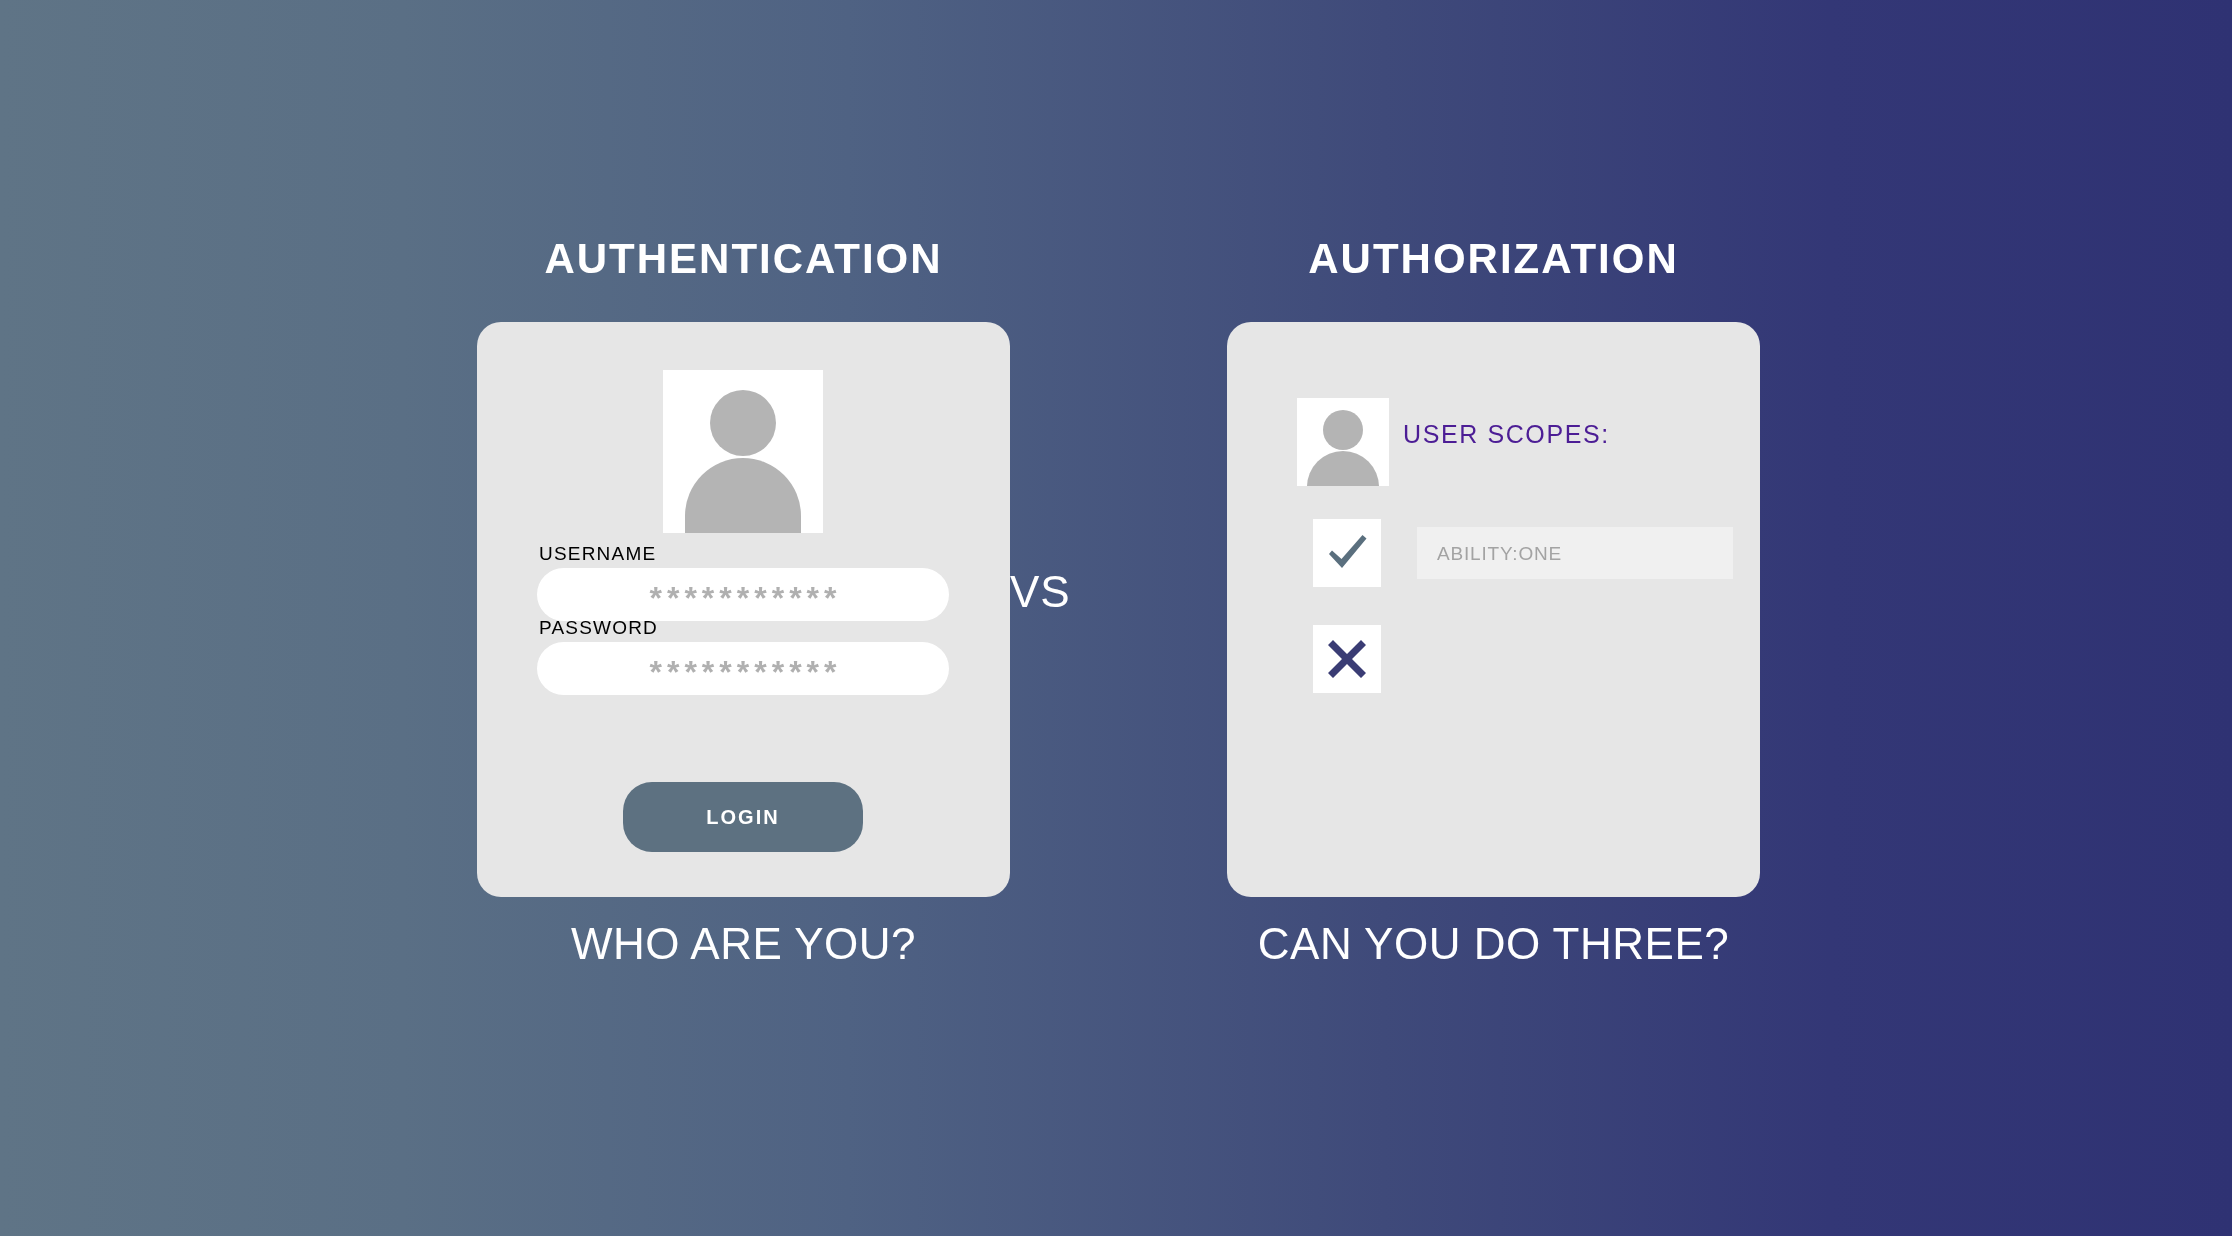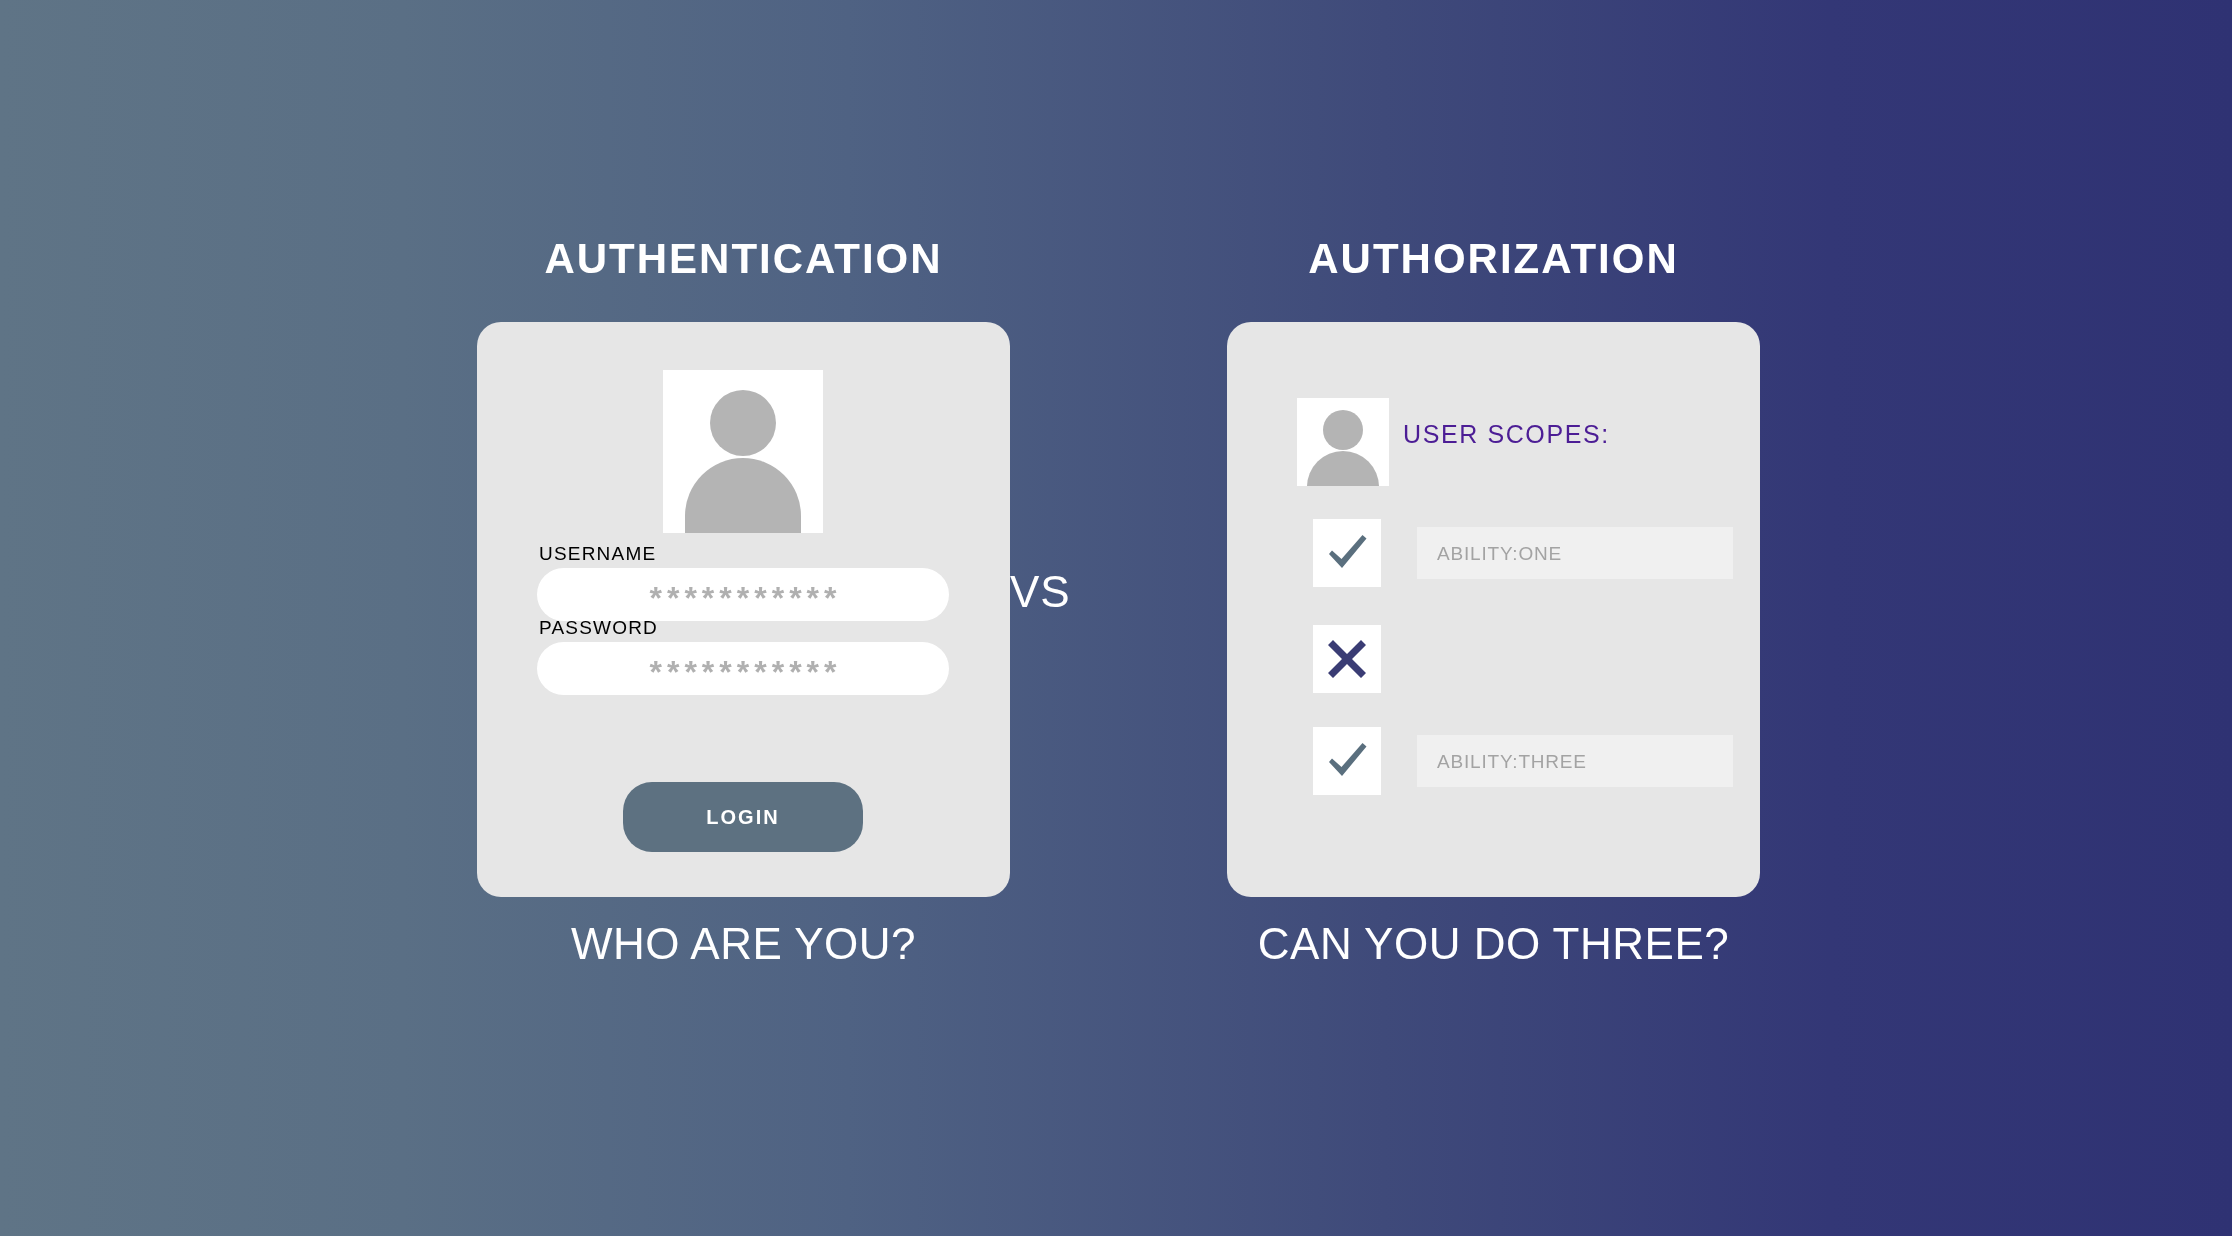--- a/index.html
+++ b/index.html
@@ -308,26 +308,18 @@
       </div>
 
       <div class="scope-row r1">
         <div class="scope-mark">
           <svg width="46" height="46" viewBox="0 0 46 46" aria-hidden="true">
             <path d="M9 4 L23 18 L37 4 L42 9 L28 23 L42 37 L37 42 L23 28 L9 42 L4 37 L18 23 L4 9 Z" fill="#3a3c74"></path>
           </svg>
         </div>
       </div>
 
-      <div class="scope-row r2">
-        <div class="scope-mark">
-          <svg width="52" height="52" viewBox="0 0 52 52" aria-hidden="true">
-            <path d="M8 27 L11 23.5 L20.5 32 L41.5 8 L45.5 11.5 L21 41 Z" fill="#5a6f7e"></path>
-          </svg>
-        </div>
-        <div class="scope-value">ABILITY:THREE</div>
-      </div>
     </div>
 
     <div class="panel-caption">CAN YOU DO THREE?</div>
   </div>
 
 </div>
 
 </body></html>

